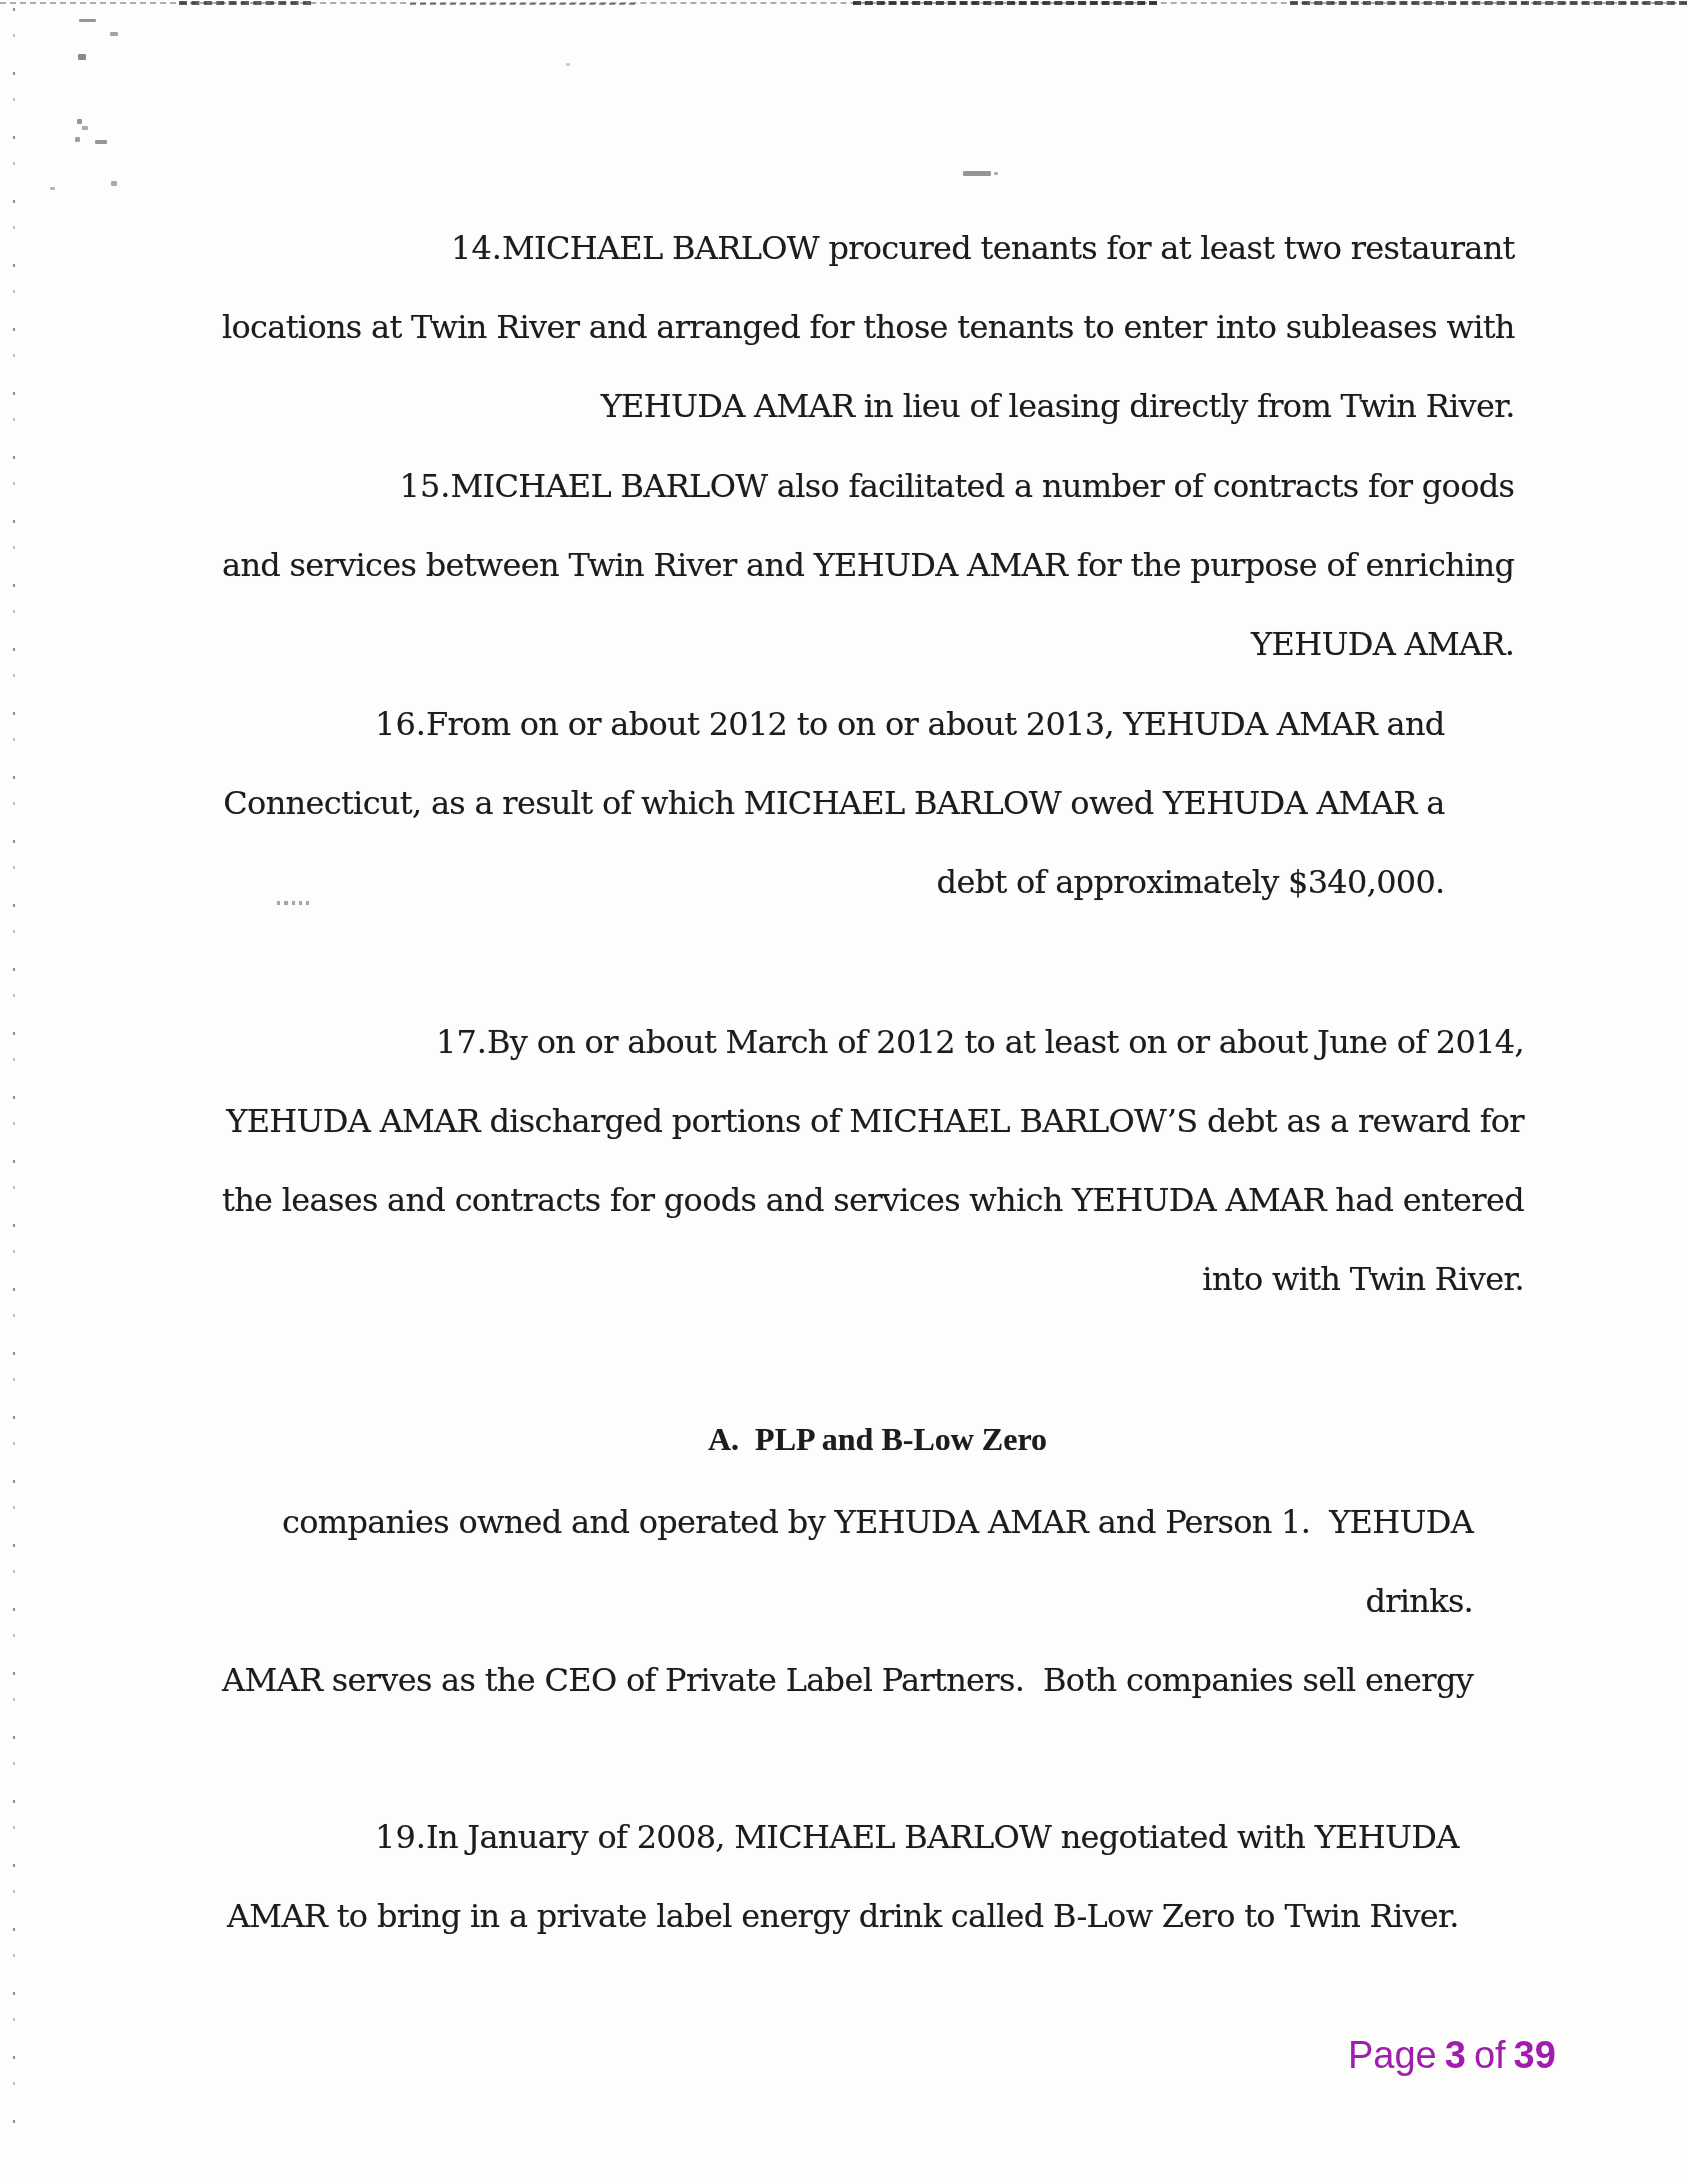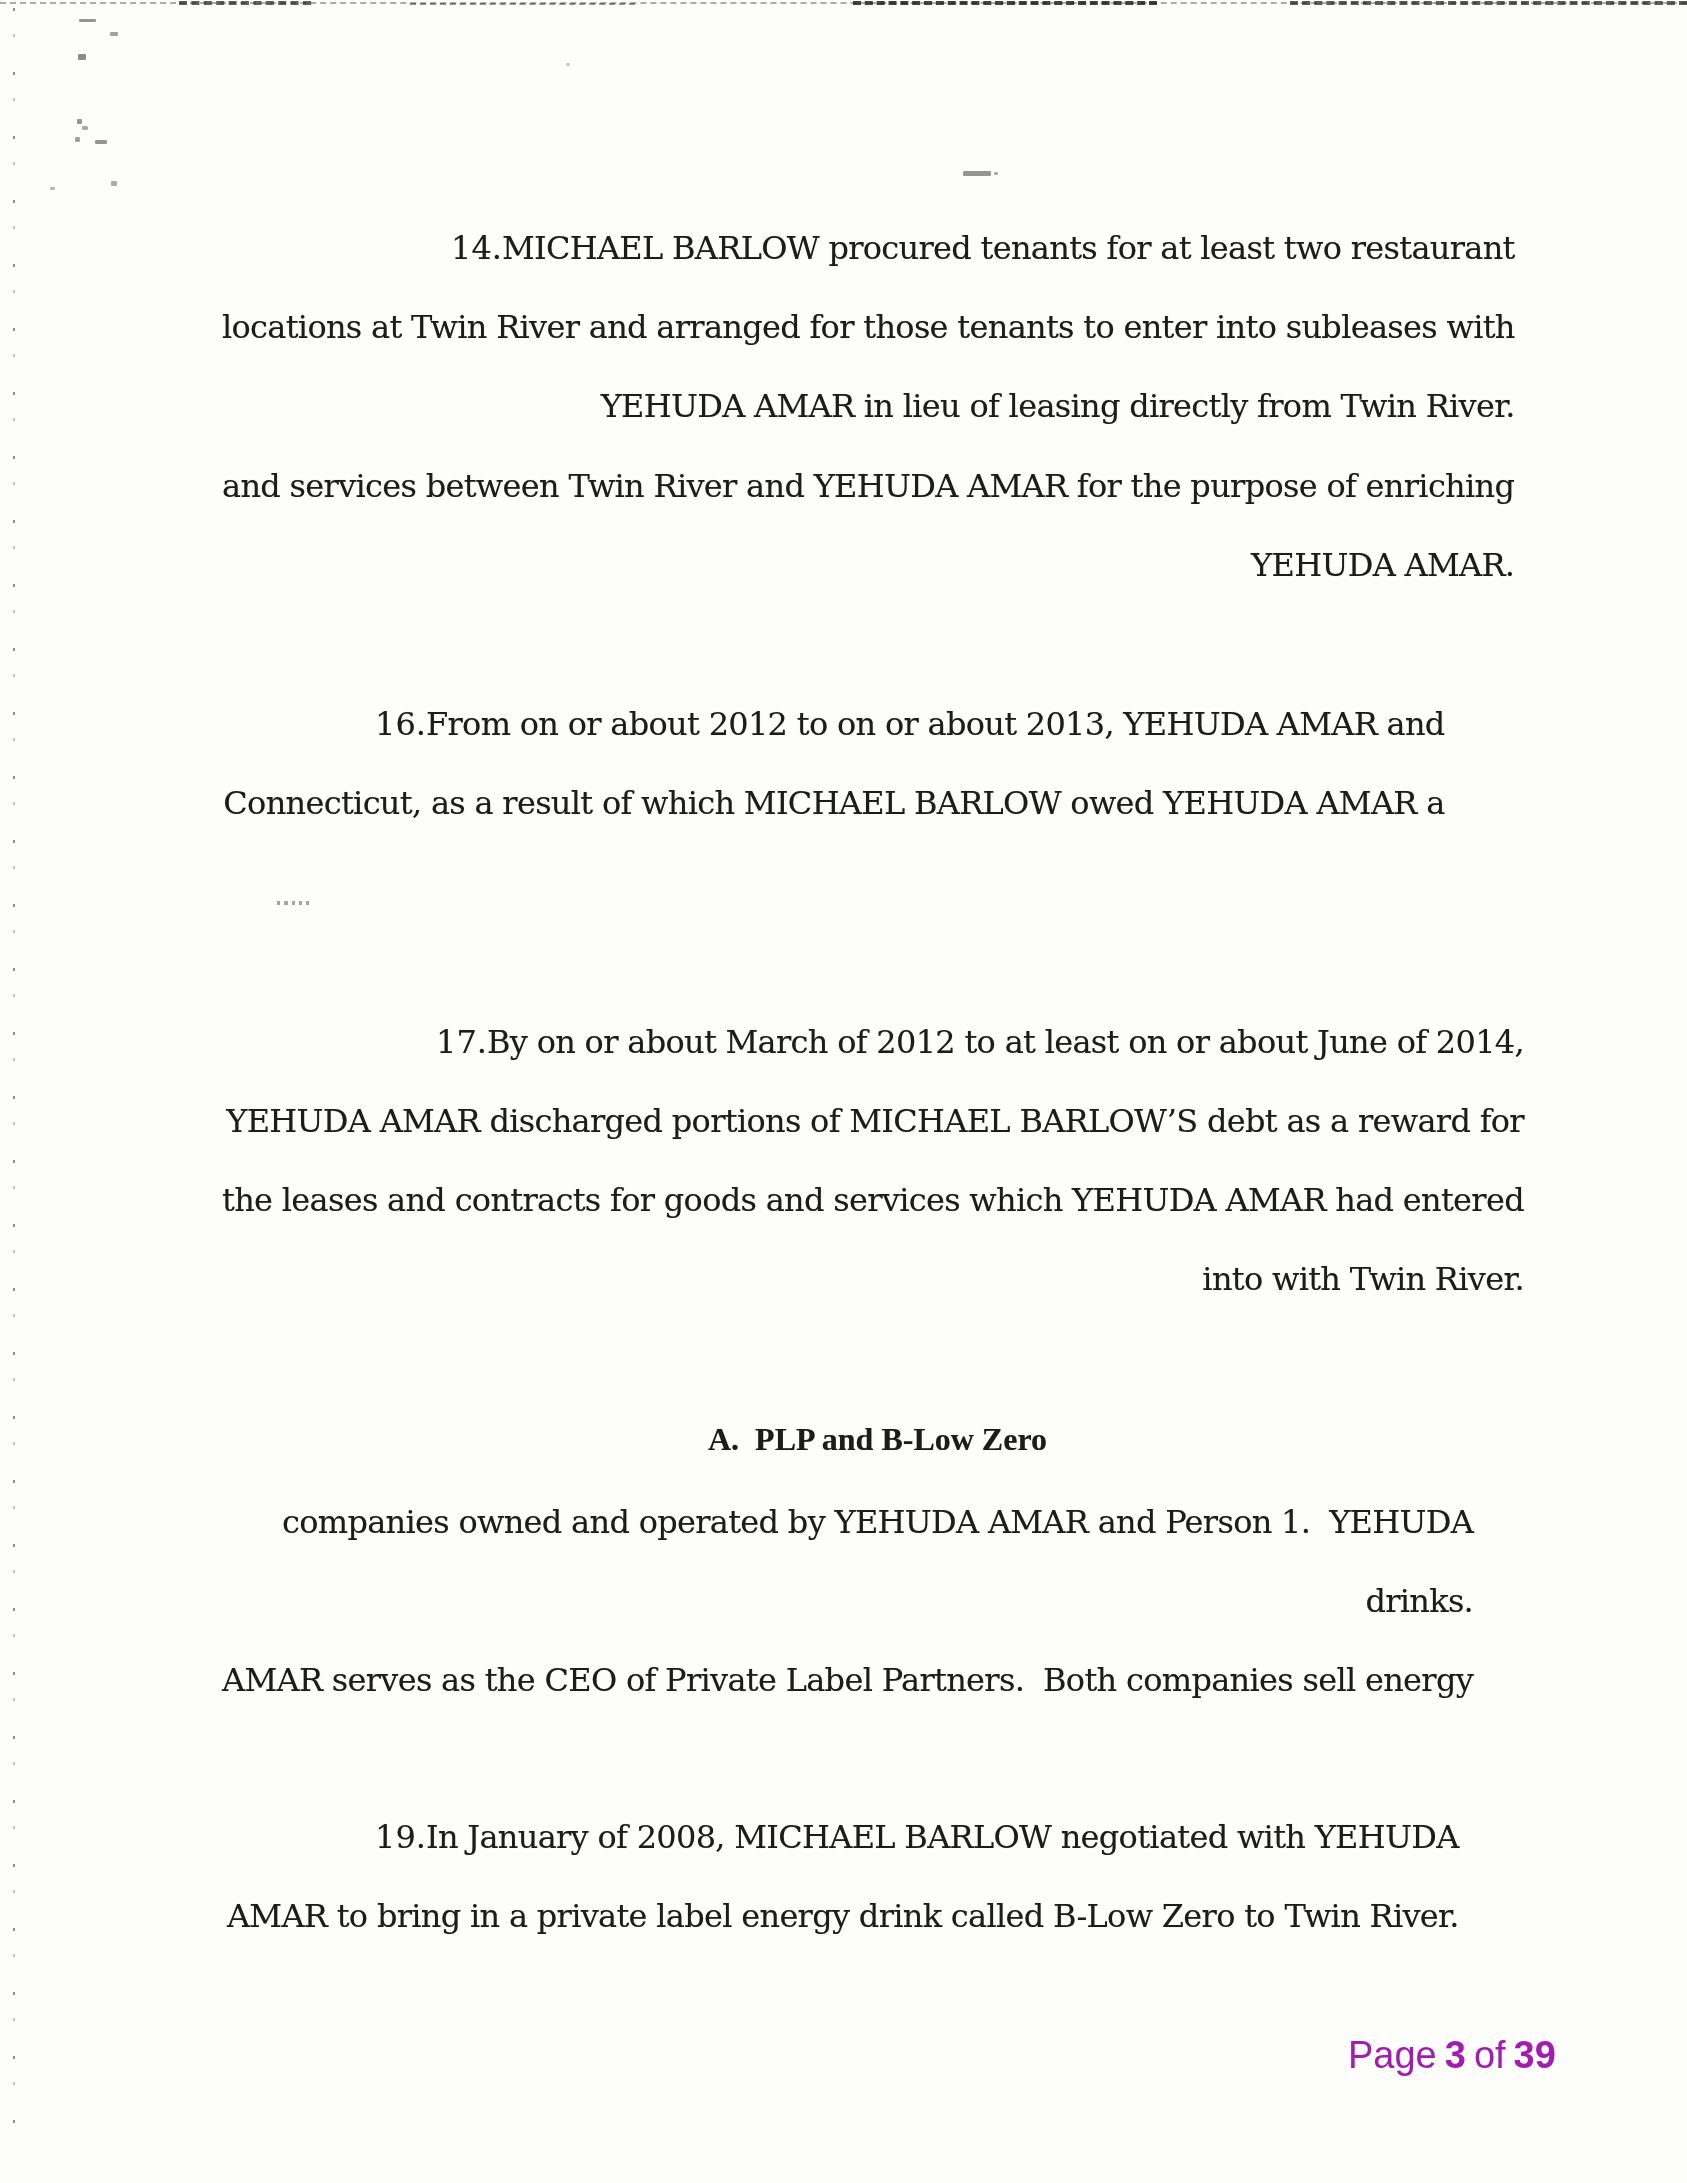--- a/index.html
+++ b/index.html
@@ -96,27 +96,29 @@
   <div class="speck" style="left:994px;top:172px; width:4px;  height:3.3px; opacity:.4"></div>
   <div class="dotted-mark" style="left:277px; top:901px; width:32px; height:4px; opacity:.45"></div>
 
   <div class="para" style="top:209px">
     <div class="line"><span class="pnum">14.</span><span>MICHAEL BARLOW procured tenants for at least two restaurant</span></div>
     <div class="line">locations at Twin River and arranged for those tenants to enter into subleases with</div>
     <div class="line">YEHUDA AMAR in lieu of leasing directly from Twin River.</div>
   </div>
 
   <div class="para" style="top:447px">
+    <div class="line"><span class="pnum">15.</span><span>MICHAEL BARLOW also facilitated a number of contracts for goods</span></div>
     <div class="line">and services between Twin River and YEHUDA AMAR for the purpose of enriching</div>
     <div class="line">YEHUDA AMAR.</div>
   </div>
 
   <div class="para" style="top:685px">
     <div class="line"><span class="pnum">16.</span><span>From on or about 2012 to on or about 2013, YEHUDA AMAR and</span></div>
     <div class="line">Connecticut, as a result of which MICHAEL BARLOW owed YEHUDA AMAR a</div>
+    <div class="line">debt of approximately $340,000.</div>
   </div>
 
   <div class="para" style="top:1003px">
     <div class="line"><span class="pnum">17.</span><span>By on or about March of 2012 to at least on or about June of 2014,</span></div>
     <div class="line">YEHUDA AMAR discharged portions of MICHAEL BARLOW’S debt as a reward for</div>
     <div class="line">the leases and contracts for goods and services which YEHUDA AMAR had entered</div>
     <div class="line">into with Twin River.</div>
   </div>
 
   <div class="heading">A.  PLP and B-Low Zero</div>

